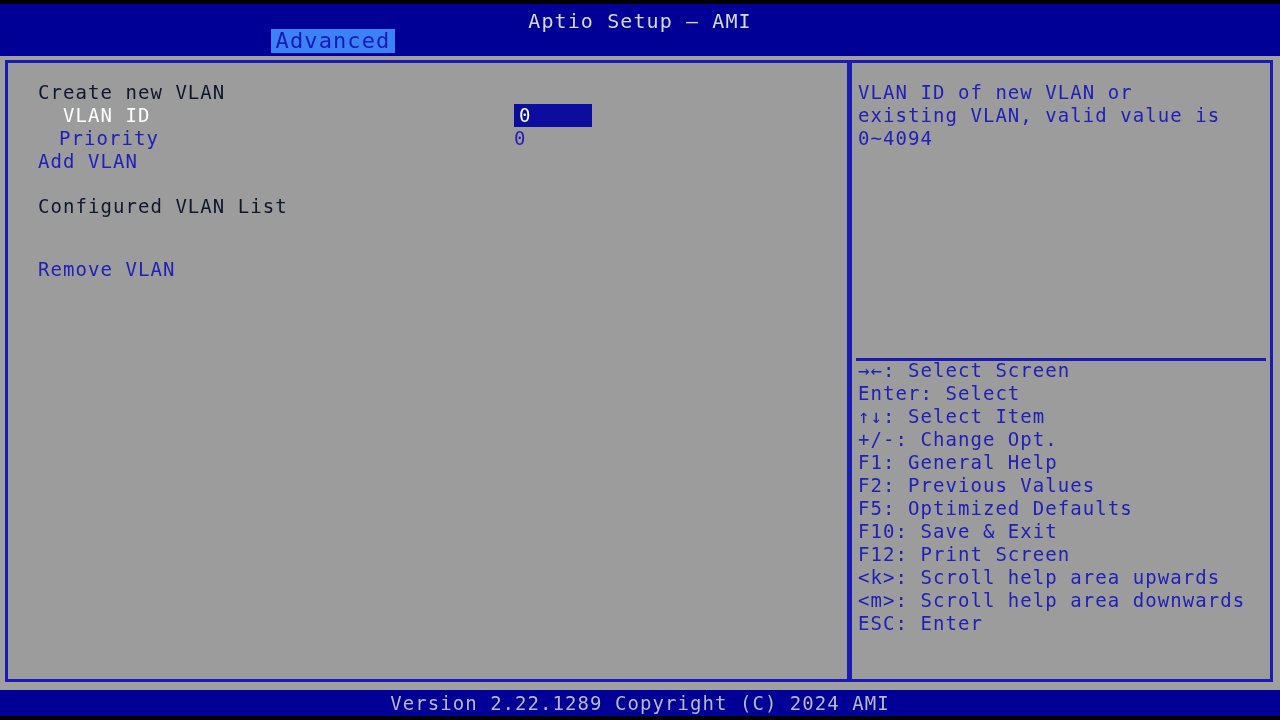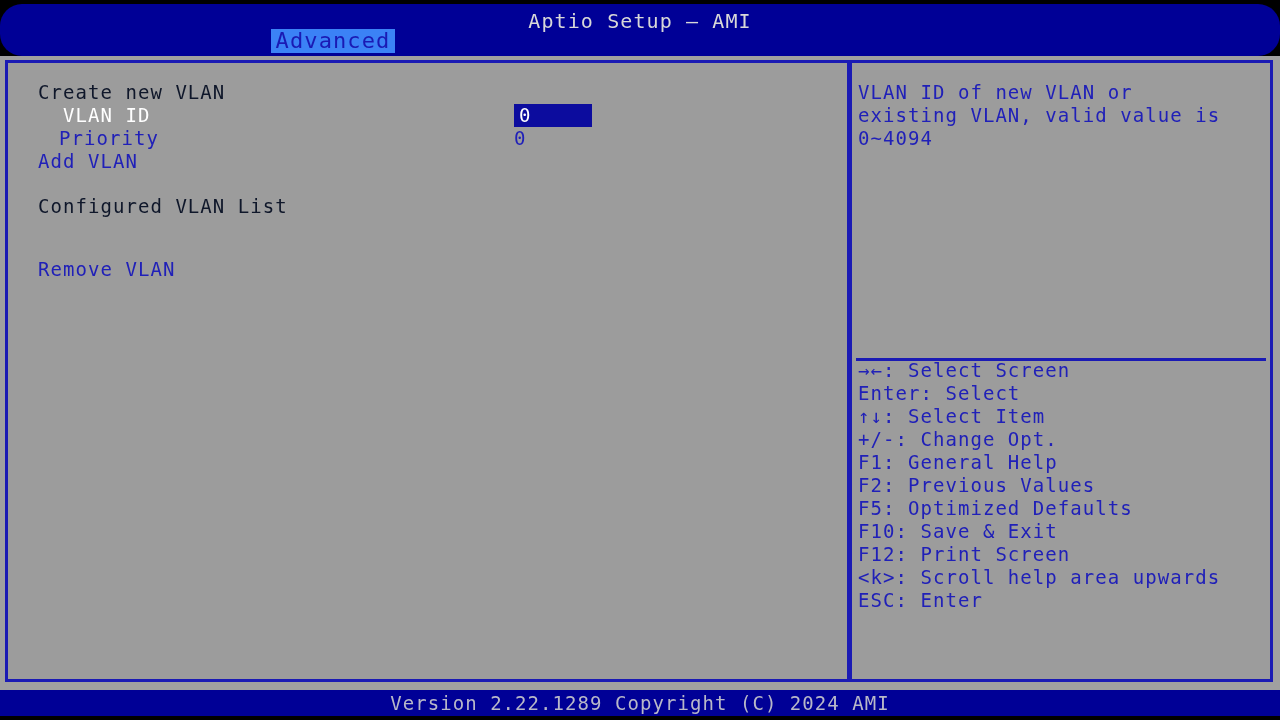--- a/index.html
+++ b/index.html
@@ -21,21 +21,20 @@
   }
 
   
   .header-bar {
     position: absolute;
     left: 0;
     top: 4px;
     width: 1280px;
     height: 52px;
     background: #000096;
-    border-radius: 22px;
   }
   .header-title {
     position: absolute;
     left: 0;
     top: 5px;
     width: 1280px;
     text-align: center;
     color: #d8d8d8;
     font-size: 20px;
     letter-spacing: 1.1px;
@@ -231,20 +230,21 @@
           <div class="legend-line">→←: Select Screen</div>
           <div class="legend-line">Enter: Select</div>
           <div class="legend-line">↑↓: Select Item</div>
           <div class="legend-line">+/-: Change Opt.</div>
           <div class="legend-line">F1: General Help</div>
           <div class="legend-line">F2: Previous Values</div>
           <div class="legend-line">F5: Optimized Defaults</div>
           <div class="legend-line">F10: Save &amp; Exit</div>
           <div class="legend-line">F12: Print Screen</div>
           <div class="legend-line">&lt;k&gt;: Scroll help area upwards</div>
+          <div class="legend-line">&lt;m&gt;: Scroll help area downwards</div>
           <div class="legend-line">ESC: Enter</div>
         </div>
     </div>
 
   </div>
 
   <div class="footer-bar">
     <div class="footer-text">Version 2.22.1289 Copyright (C) 2024 AMI</div>
   </div>
 

